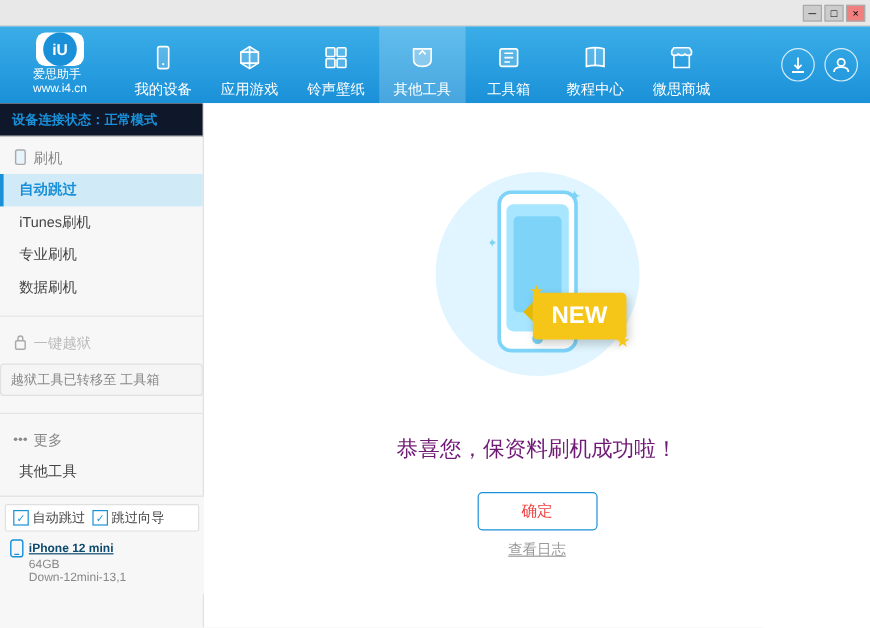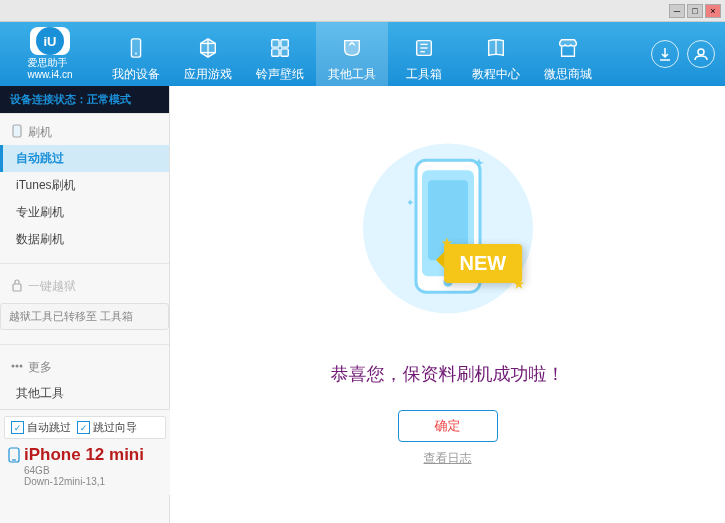--- a/index.html
+++ b/index.html
@@ -199,21 +199,21 @@
       display: flex; align-items: center; gap: 3px; font-size: 11px; color: #444;
       cursor: pointer;
     }
     .cb-box {
       width: 13px; height: 13px;
       border: 1.5px solid #1a90d8;
       background: white;
       display: flex; align-items: center; justify-content: center;
       font-size: 9px; color: #1a90d8;
     }
-    .device-name { color: #b91c1c; font-weight: bold; font-size: 17px; }
+    .device-name { color: #0c4a6e; font-weight: bold; font-size: 10px; text-decoration: underline; }
     .device-info { color: #888; font-size: 10px; }
   </style>
 </head>
 <body>
 
 <div class="titlebar">
   <div class="titlebar-btn">─</div>
   <div class="titlebar-btn">□</div>
   <div class="titlebar-btn" style="background:#f08080;">×</div>
 </div>

